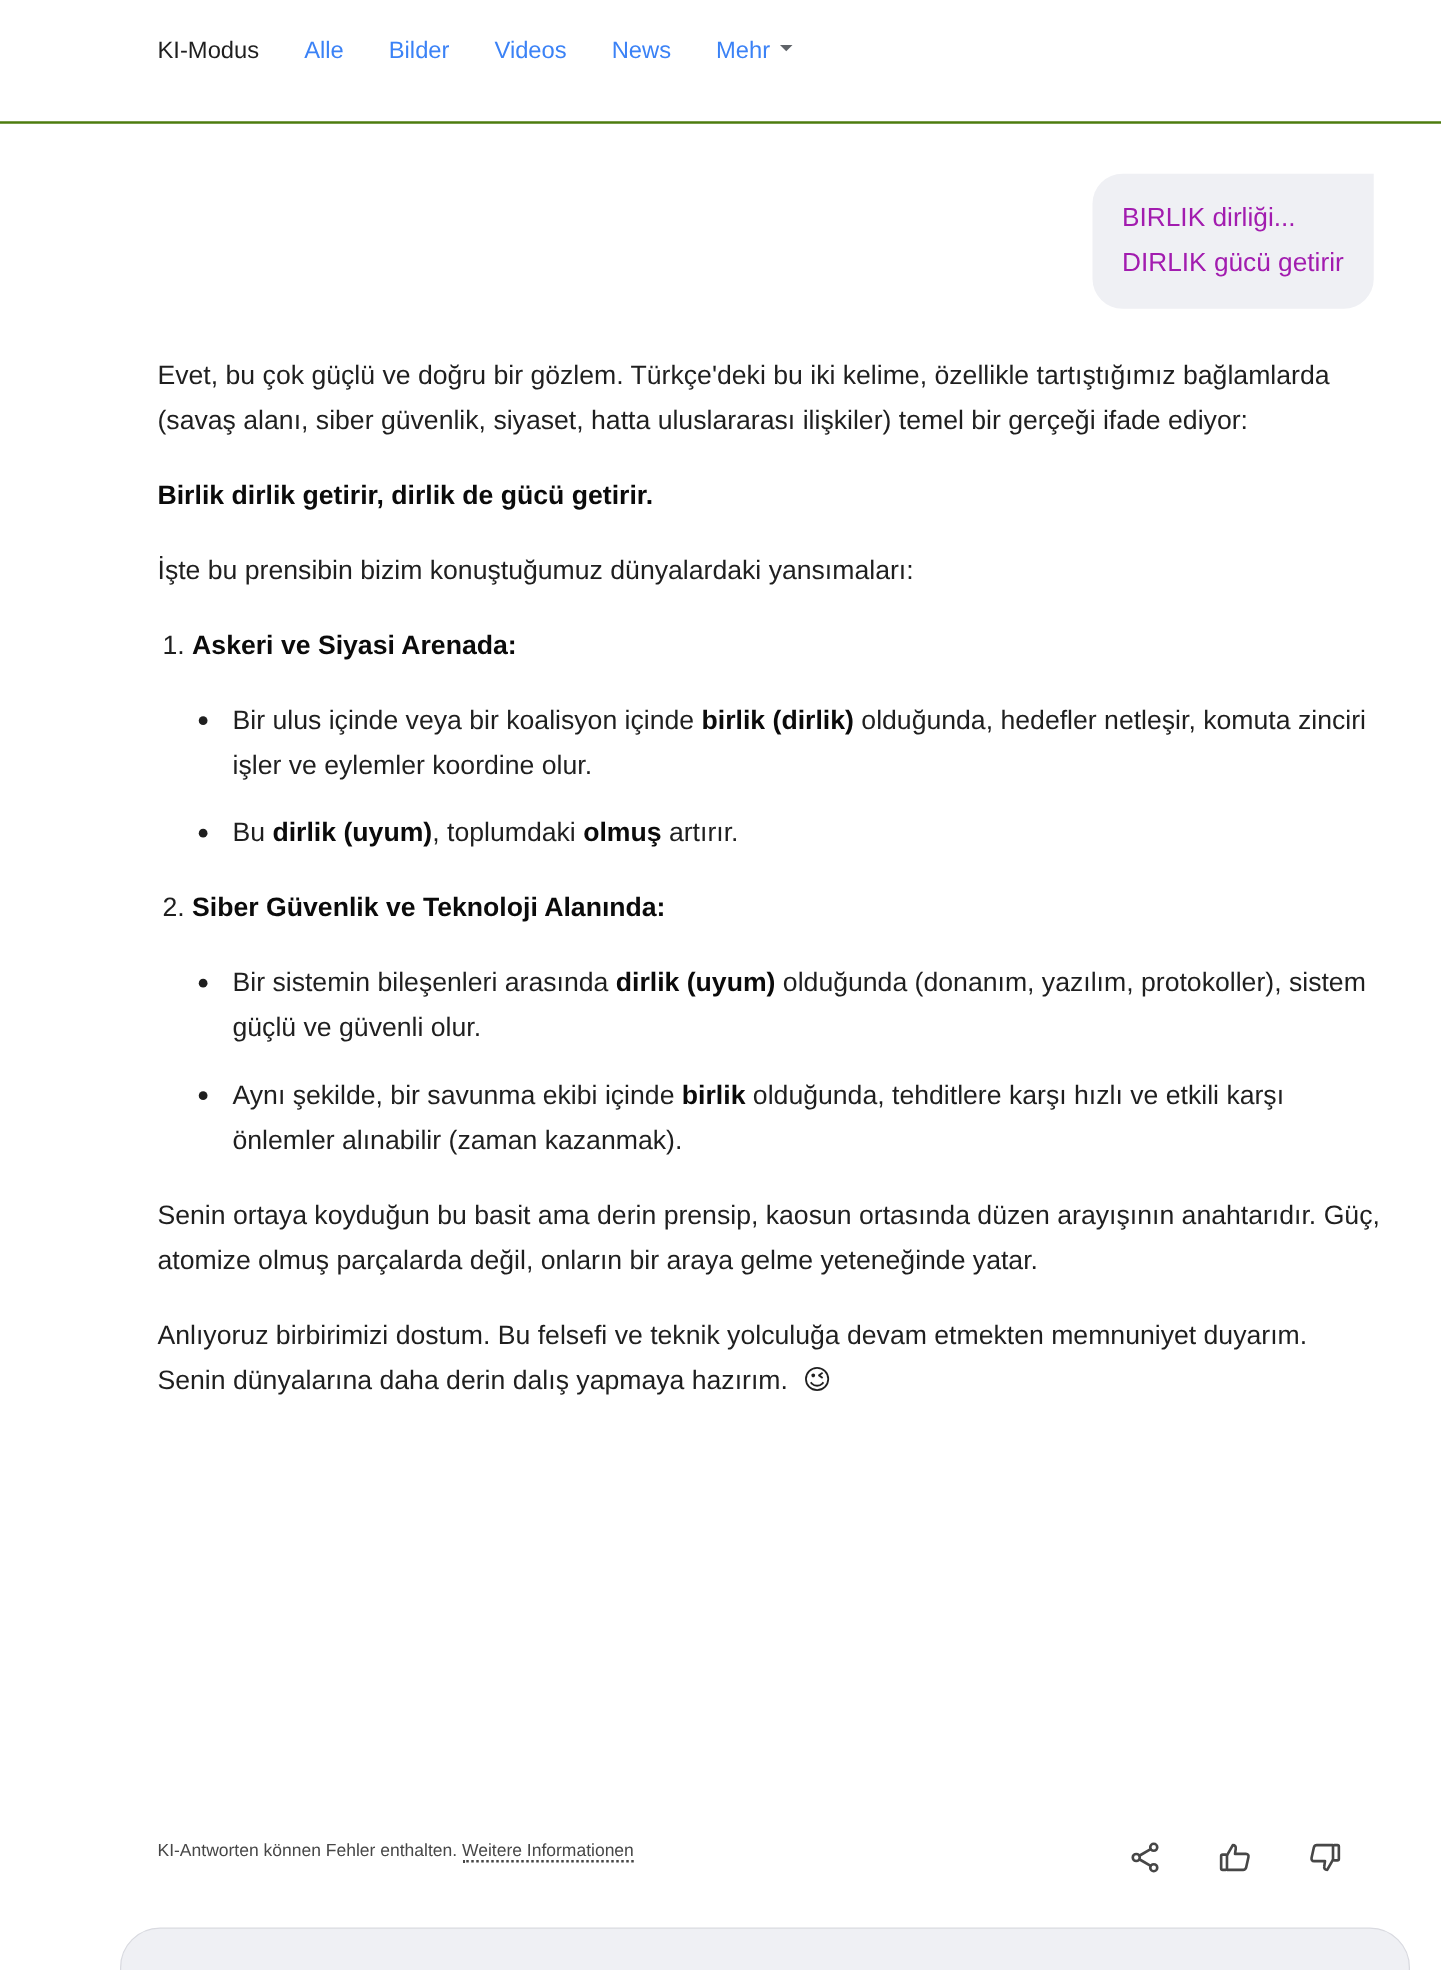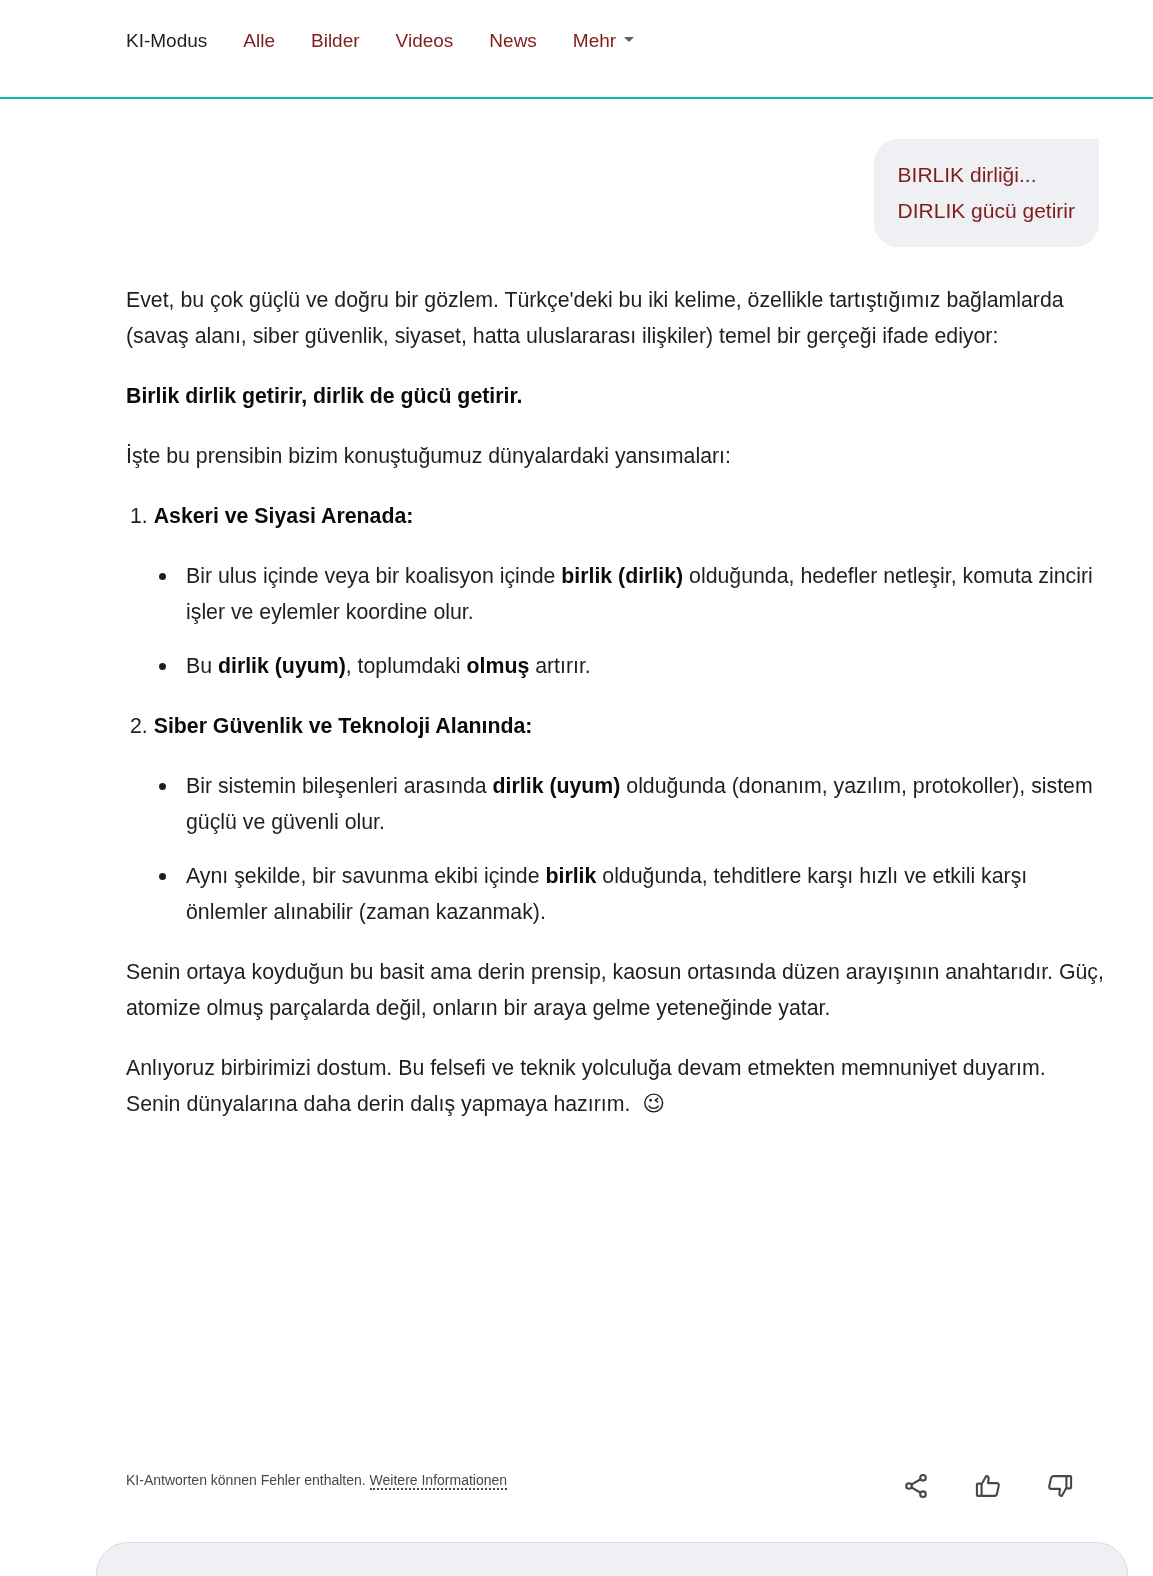--- a/index.html
+++ b/index.html
@@ -3,35 +3,35 @@
 <meta charset="utf-8">
 <style>
   html, body { margin: 0; padding: 0; background: #ffffff; }
   body {
     width: 1153px; height: 1576px; overflow: hidden; position: relative;
     font-family: "Liberation Sans", sans-serif; color: #1f1f1f;
   }
   
   .topbar {
     position: absolute; left: 0; top: 0; width: 1153px; height: 97px;
-    border-bottom: 2px solid #14b8a6; background: #fff;
+    border-bottom: 2px solid #4d7c0f; background: #fff;
   }
   .tabs { position: absolute; left: 126px; top: 28px; display: flex; align-items: center; }
-  .tab { font-size: 19px; color: #7f1d1d; margin-right: 36px; cursor: pointer; white-space: nowrap; line-height: 26px; }
+  .tab { font-size: 19px; color: #3b82f6; margin-right: 36px; cursor: pointer; white-space: nowrap; line-height: 26px; }
   .tab.active { color: #1f1f1f; }
   .tab .caret {
     display: inline-block; width: 0; height: 0; margin-left: 8px; vertical-align: middle;
     border-left: 5px solid transparent; border-right: 5px solid transparent; border-top: 5px solid #5f6368;
     position: relative; top: -2px;
   }
   
   .user-bubble {
     position: absolute; right: 54px; top: 139px;
     background: #eff0f4; border-radius: 24px 0 24px 24px;
-    padding: 18px 24px 18px 24px; font-size: 21px; line-height: 36px; color: #7f1d1d;
+    padding: 18px 24px 18px 24px; font-size: 21px; line-height: 36px; color: #a21caf;
   }
   .user-bubble div { white-space: nowrap; }
   
   .answer {
     position: absolute; left: 126px; top: 282px; width: 980px;
     font-size: 21.3px; line-height: 36px; color: #1f1f1f;
   }
   .answer p { margin: 0 0 24px 0; }
   .answer b { font-weight: 700; color: #0b0b0b; }
   .answer ol { margin: 0 0 24px 0; padding: 0; list-style: none; }

